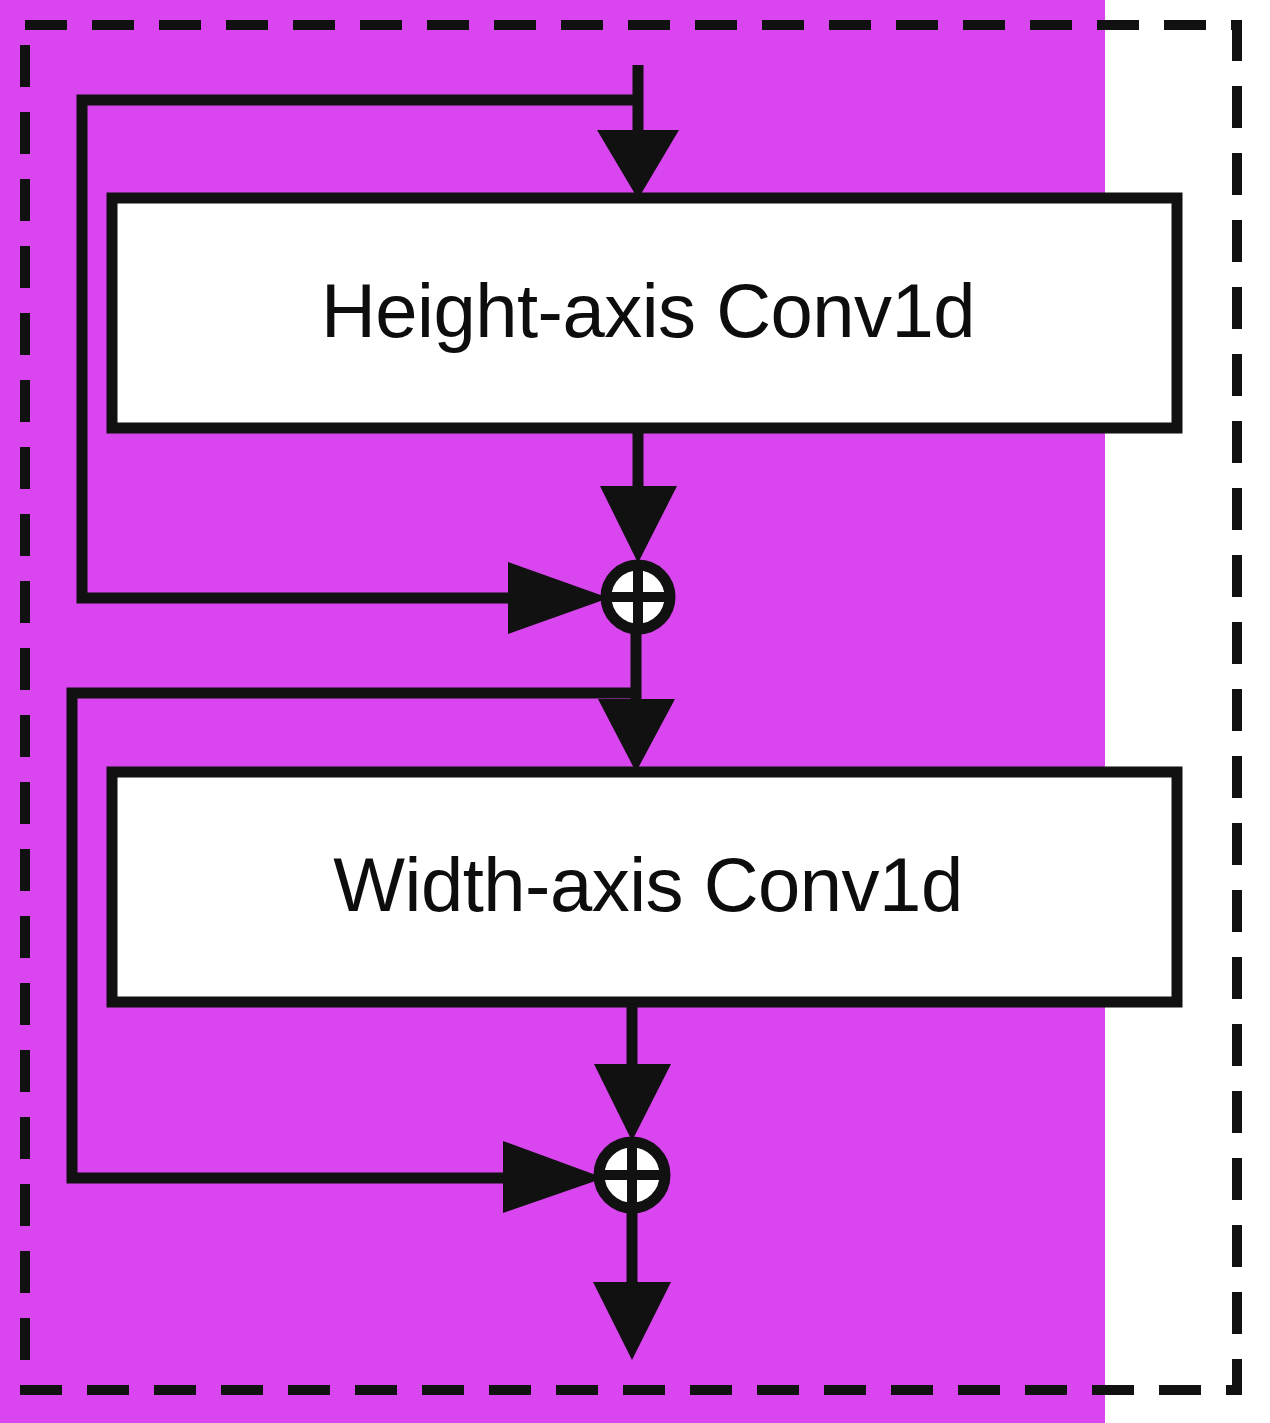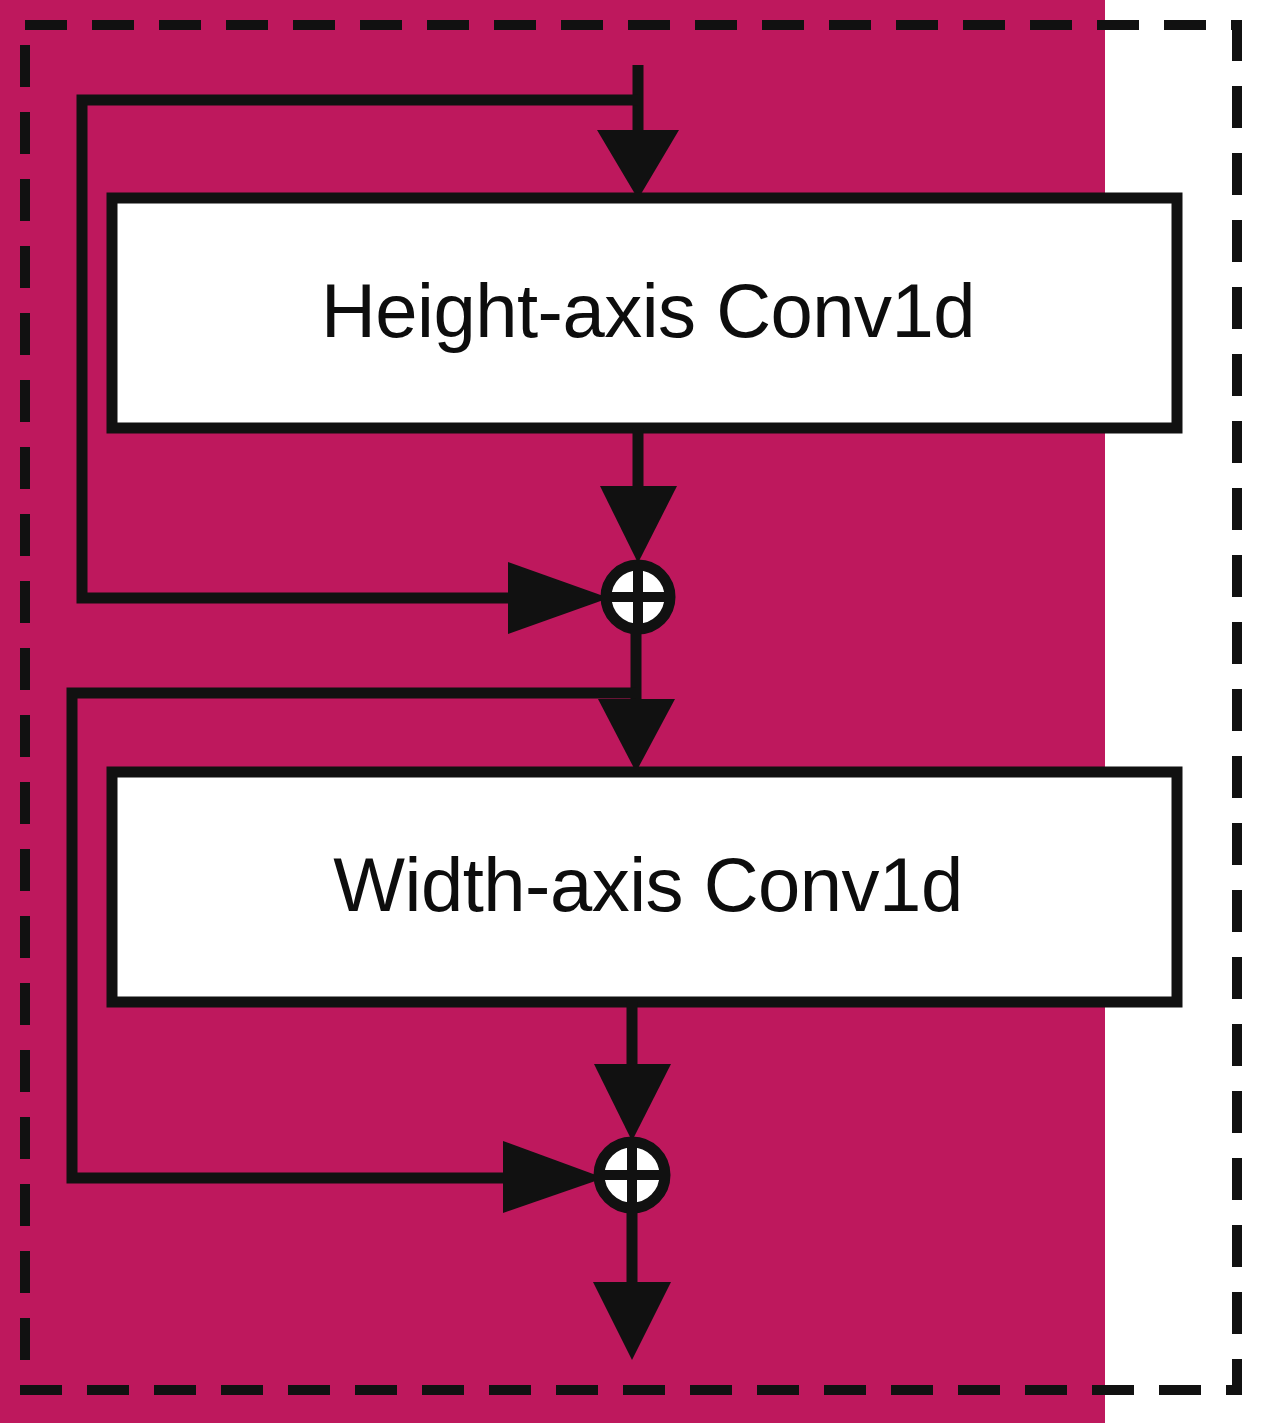--- a/index.html
+++ b/index.html
@@ -10,21 +10,21 @@
   body {
     width: 1270px;
     height: 1423px;
     font-family: "Liberation Sans", sans-serif;
     overflow: hidden;
   }
   #diagram-root {
     position: relative;
     width: 1105px;
     height: 1423px;
-    background: #be185d;
+    background: #d946ef;
   }
   svg.diagram-canvas {
     display: block;
     width: 1270px;
     height: 1423px;
   }
   .block-label {
     font-family: "Liberation Sans", sans-serif;
     font-size: 76px;
     fill: #0d0d0d;

